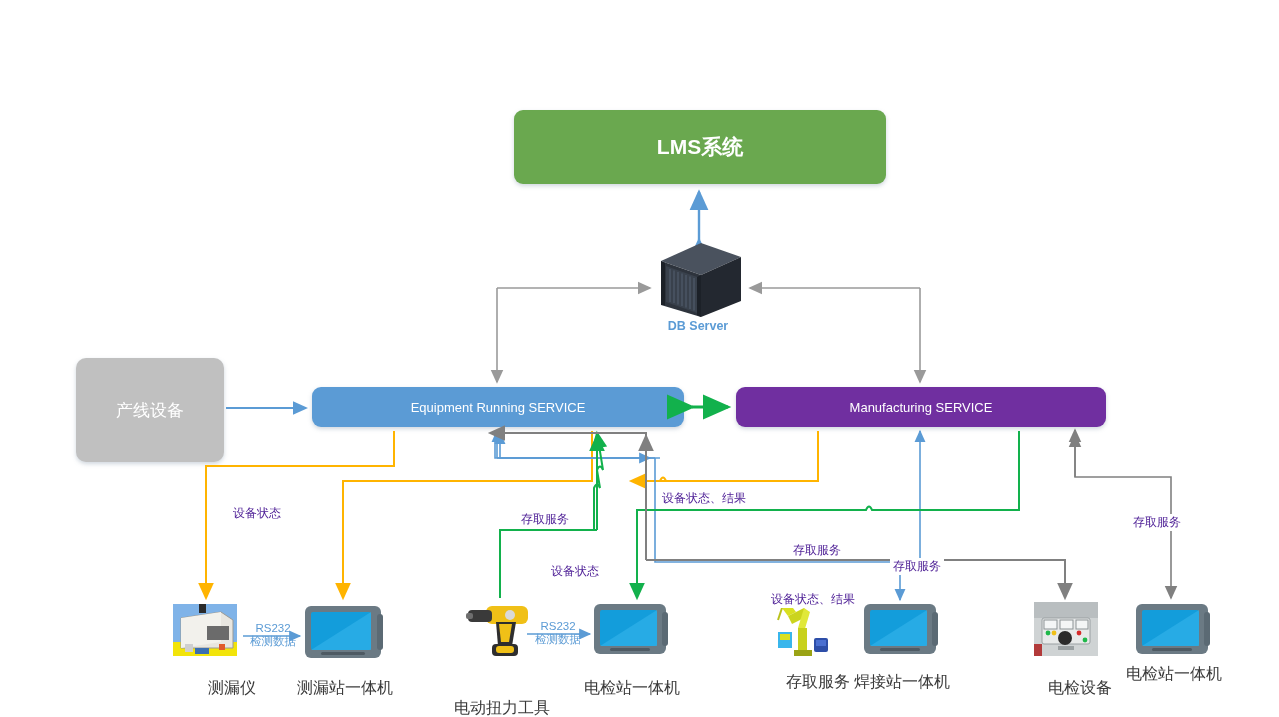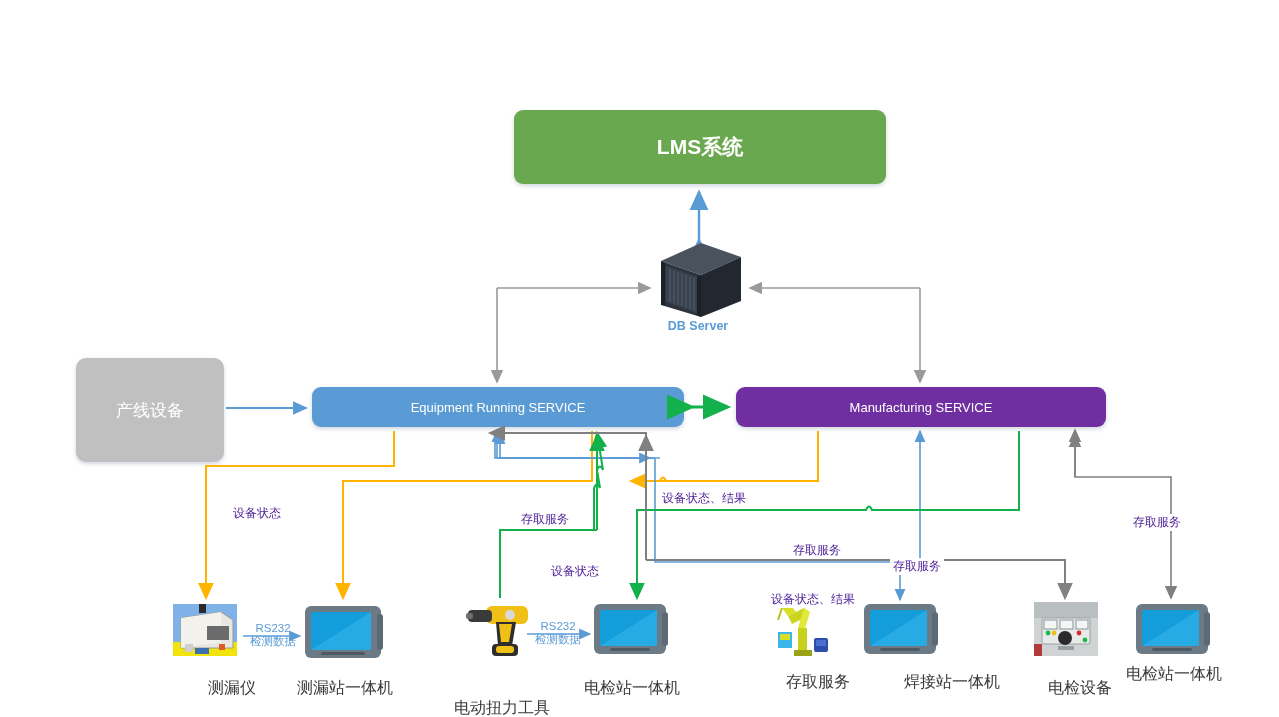--- a/index.html
+++ b/index.html
@@ -304,17 +304,17 @@
   <div class="rs-lbl" style="left:530px;top:620px;width:56px;">
     <div>RS232</div>
     <div>检测数据</div>
   </div>
 
   <div class="dev-lbl" style="left:156px;top:678px;width:100px;">测漏仪</div>
   <div class="dev-lbl" style="left:293px;top:678px;width:100px;">测漏站一体机</div>
   <div class="dev-lbl" style="left:450px;top:678px;width:100px;margin-top:20px;">电动扭力工具</div>
   <div class="dev-lbl" style="left:580px;top:678px;width:100px;">电检站一体机</div>
   <div class="dev-lbl" style="left:756px;top:672px;width:94px;">存取服务</div>
-  <div class="dev-lbl" style="left:900px;top:672px;width:100px;">焊接站一体机</div>
+  <div class="dev-lbl" style="left:850px;top:672px;width:100px;">焊接站一体机</div>
   <div class="dev-lbl" style="left:1018px;top:678px;width:94px;">电检设备</div>
   <div class="dev-lbl" style="left:1122px;top:664px;width:100px;">电检站一体机</div>
 
 </div>
 
 </body></html>

